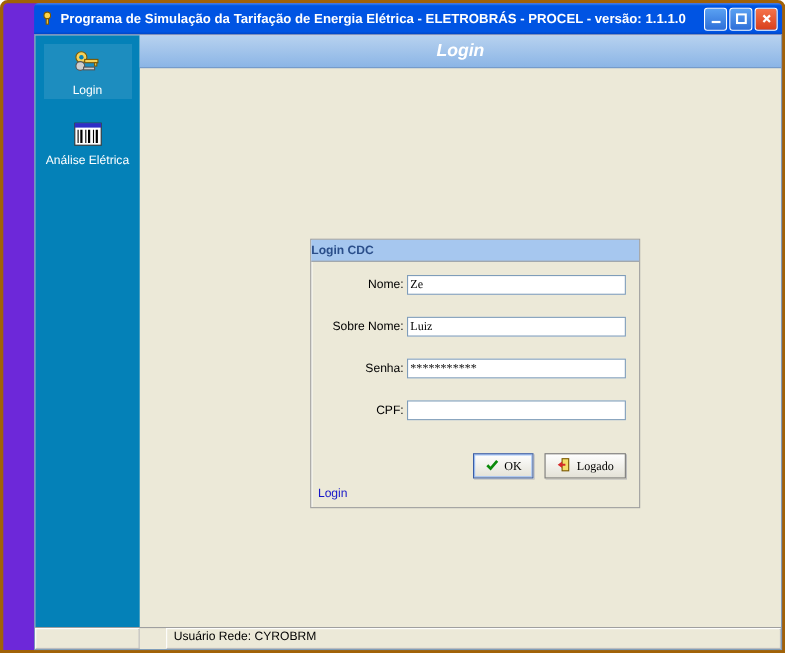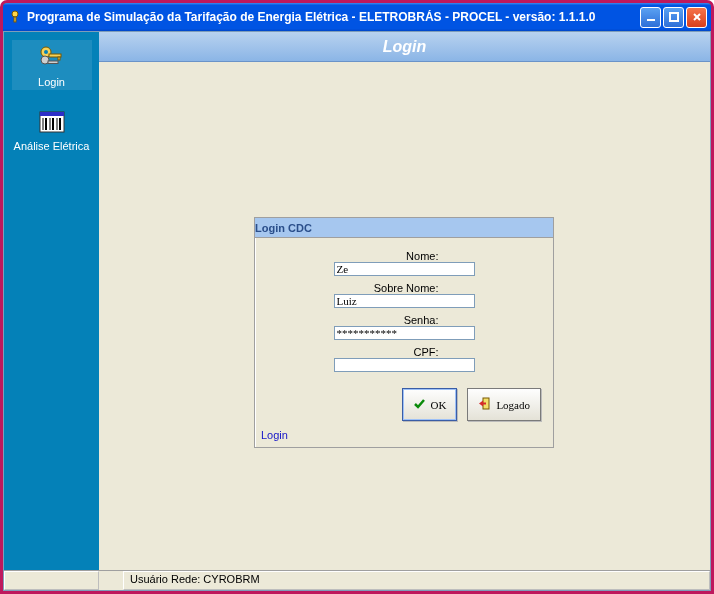--- a/index.html
+++ b/index.html
@@ -7,25 +7,26 @@
   font-family: Tahoma, Arial, sans-serif;
   font-size: 11px;
   background: #fff;
   width: 714px;
   height: 594px;
   overflow: hidden;
 }
 .window {
   width: 714px;
   height: 594px;
-  border: 3px solid #be185d;
+  border: 3px solid #a16207;
   border-radius: 7px 7px 0 0;
-  background: #a16207;
+  background: #6d28d9;
   display: flex;
   flex-direction: column;
+  padding-left: 28px;
 }
 .titlebar {
   height: 28px;
   background: linear-gradient(to bottom, #3c8cf0 0%, #0054e3 8%, #0054e3 92%, #0046c7 100%);
   display: flex;
   align-items: center;
   padding: 0 4px;
   color: #fff;
   font-weight: bold;
   font-size: 12px;
@@ -116,36 +117,36 @@
   height:20px;
   background:#a6c7ef;
   color:#2a4e8a;
   font-weight:bold;
   font-size:11px;
   line-height:20px;
   border-bottom:1px solid #9f9f9f;
 }
 .form { padding:12px 12px 6px 12px; }
 .form-row {
-  display:flex; align-items:center; margin-bottom:6px;flex-direction:column;
+  display:flex; align-items:center; margin-bottom:20px;
 }
 .form-row label {
   width:72px; text-align:right; margin-right:3px;
   color:#000;
 }
 .form-row input {
   flex:1; height:18px; border:1px solid #7f9db9;
   background:#fff; font:11px Tahoma; padding:0 2px;
 }
 .btn-row {
   display:flex; justify-content:flex-end; gap:10px;
   padding:4px 12px 6px;
 }
 .btn {
-  height:33px; padding:0 10px;
+  height:23px; padding:0 10px;
   border:1px solid #7a7a7a;
   background: linear-gradient(to bottom,#fefefe,#e4e2d7);
   display:flex; align-items:center; gap:5px;
   font:11px Tahoma; cursor:pointer;
   box-shadow: 1px 1px 0 #bbb;
 }
 .btn.default {
   border:1px solid #3a5da6;
   box-shadow: 0 0 0 1px #9ec1f7 inset, 1px 1px 0 #bbb;
 }

